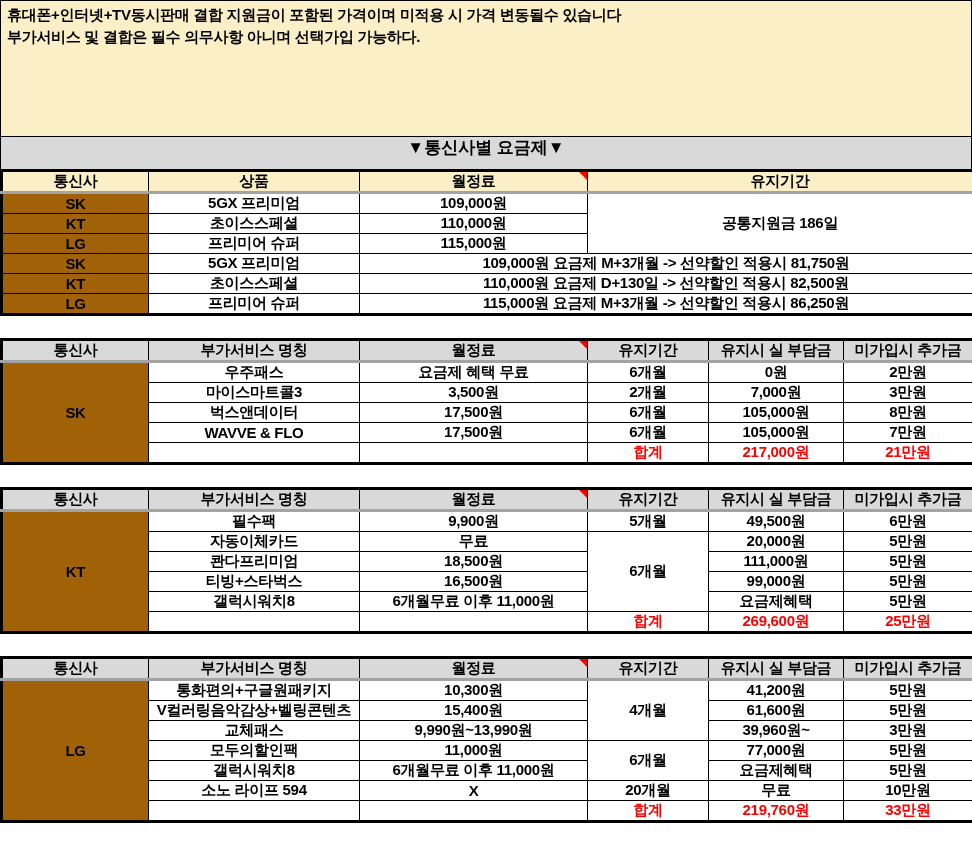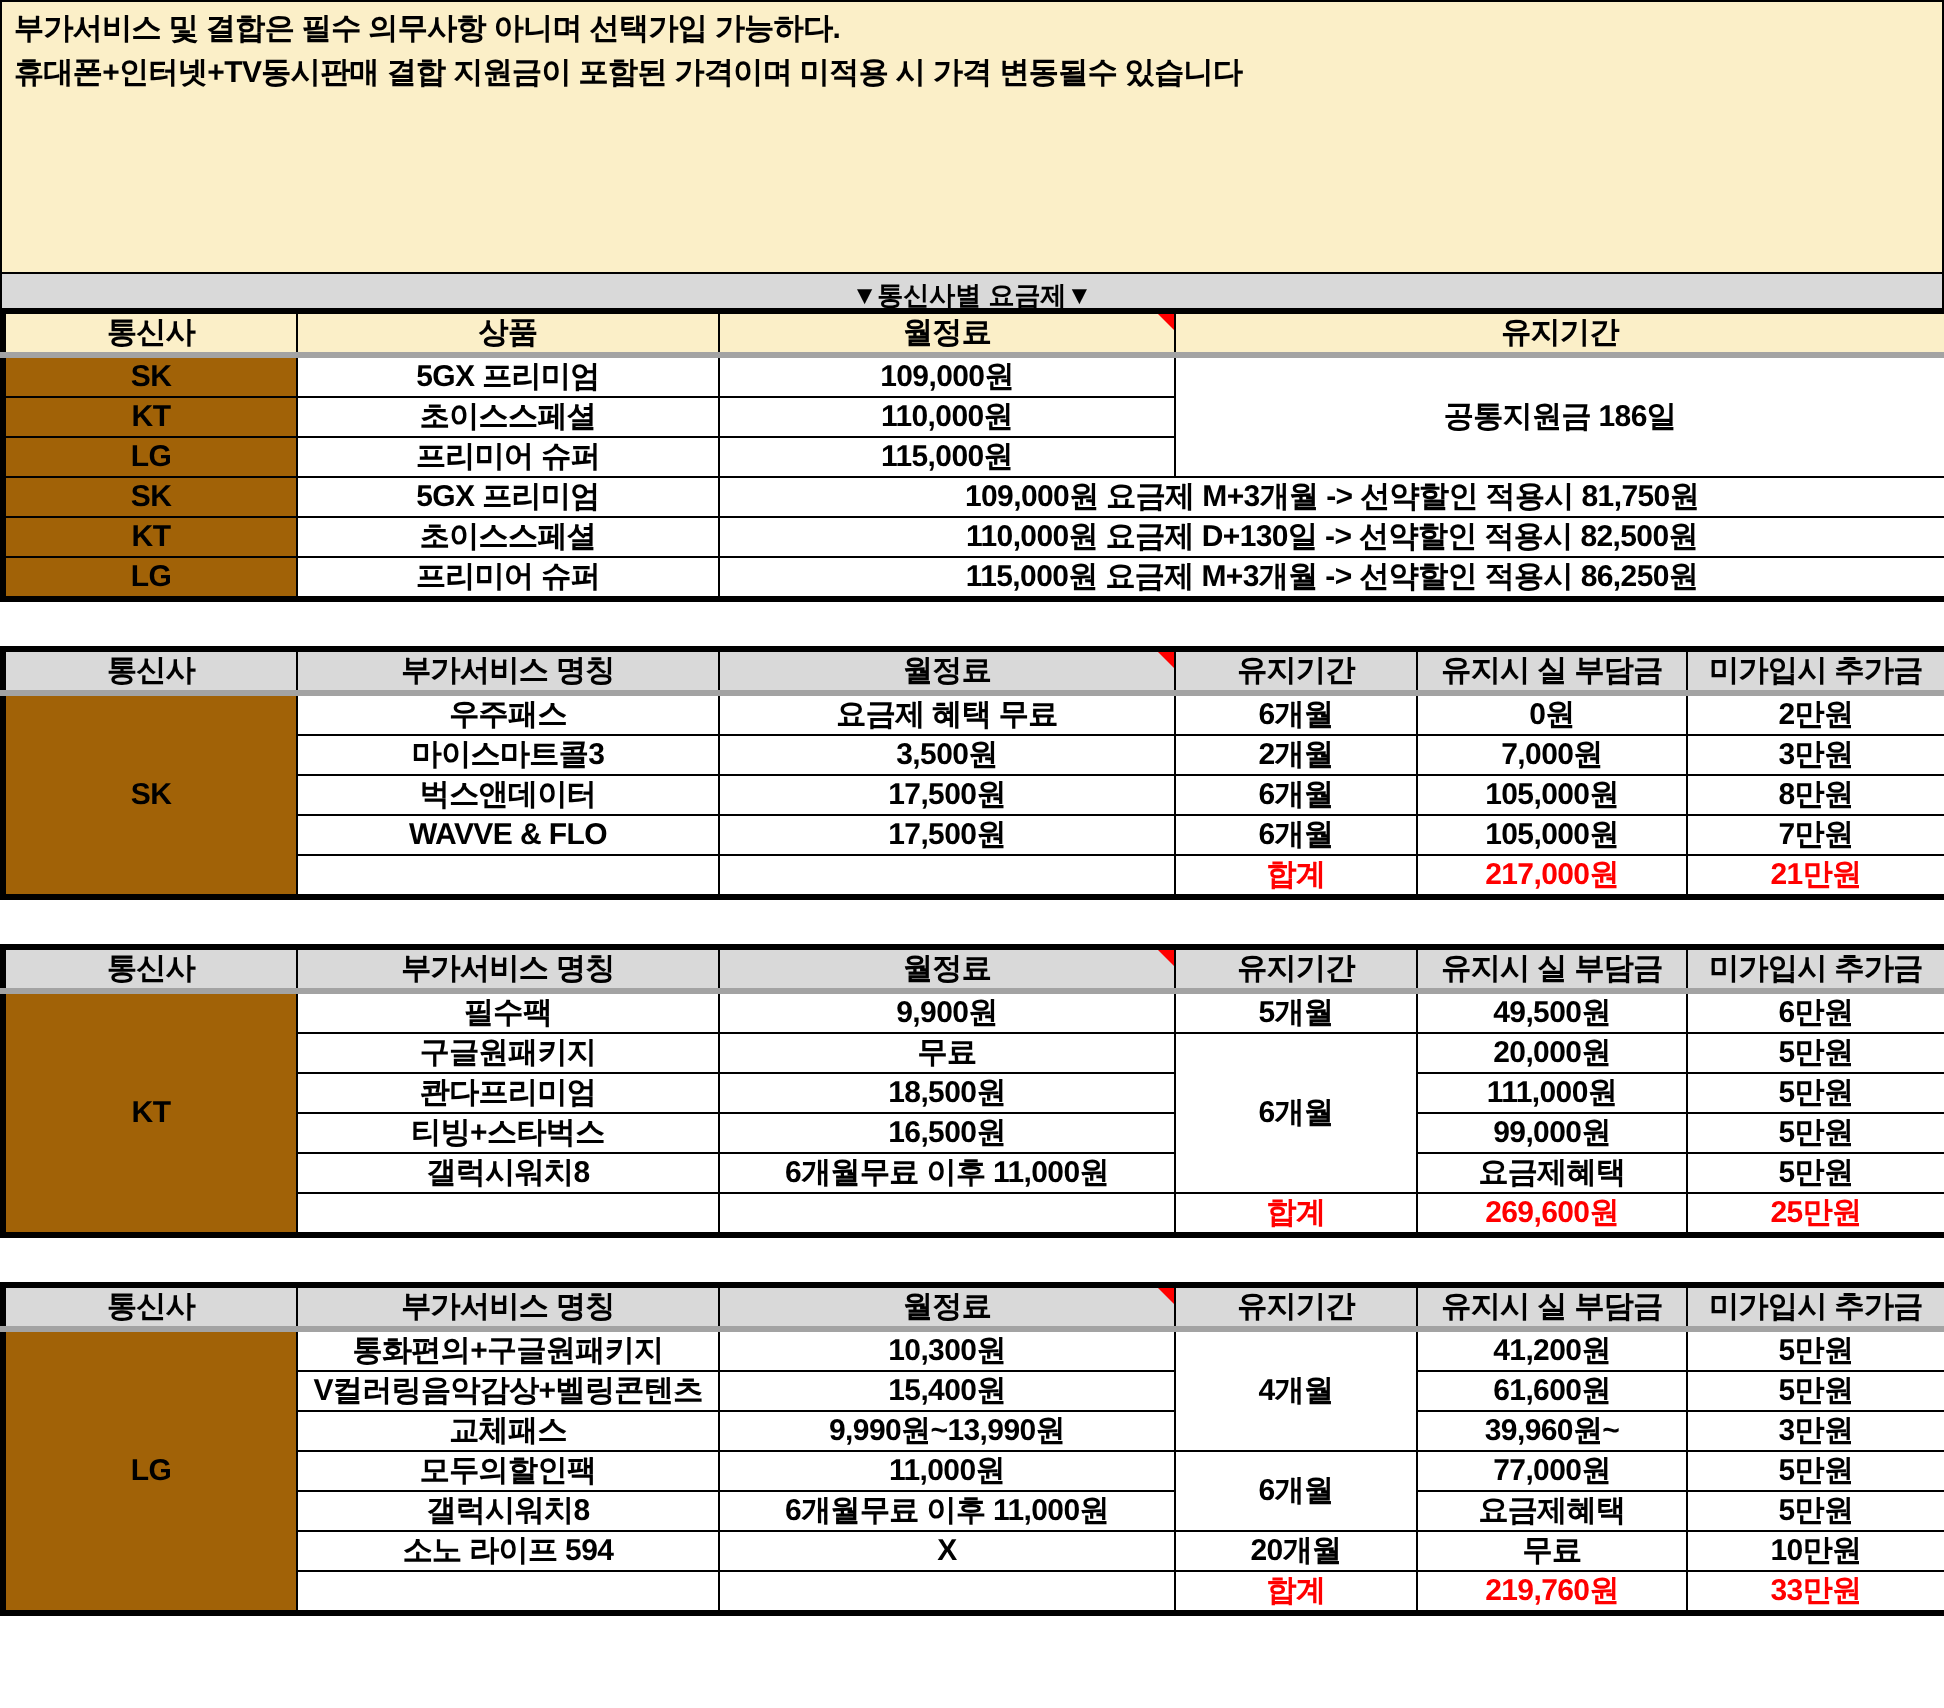--- a/index.html
+++ b/index.html
@@ -2,21 +2,21 @@
 <html><head>
 <meta charset="utf-8">
 <style>
   *{box-sizing:border-box;}
   body{margin:0;background:#ffffff;width:972px;font-family:"Liberation Sans",sans-serif;}
   .sheet{width:972px;font-weight:bold;color:#000;}
   .notice{background:#FBEFC8;border:1px solid #000;height:137px;padding-top:3px;}
   .notice-title{font-size:15px;text-align:center;line-height:23px;}
   .notice-line{font-size:15px;line-height:22px;padding-left:6px;letter-spacing:-0.3px;}
   .section-title{background:#D9D9D9;border-left:1px solid #000;border-right:1px solid #000;
-    font-size:13px;font-weight:bold;text-align:center;height:17px;line-height:21px;}
+    font-size:17px;font-weight:bold;text-align:center;height:32px;line-height:21px;}
   table.tbl{border-collapse:collapse;table-layout:fixed;width:972px;border:3px solid #000;}
   .tbl td,.tbl th{border:1px solid #000;font-size:15px;font-weight:bold;text-align:center;
     height:20px;padding:0 2px;white-space:nowrap;overflow:hidden;letter-spacing:-0.3px;}
   .tbl tr.hdr th{border-bottom:3px solid #a3a3a3;}
   .plans tr.hdr th{background:#FBEFC8;}
   .addon tr.hdr th{background:#D9D9D9;}
   .cream{background:#a16207;}
   .red{color:#FF0000;margin-top:16px;}
   .b2l{border-left:2px solid #000;}
   .b3l{border-left:3px solid #000;}
@@ -26,22 +26,22 @@
   .marker{position:absolute;top:0;right:0;width:0;height:0;
     border-top:8px solid #FF0000;border-left:8px solid transparent;}
   .gap{height:22px;}
 </style>
 </head>
 <body>
 
 <div class="sheet">
 
   <div class="notice">
+    <div class="notice-line">휴대폰+인터넷+TV동시판매 결합 지원금이 포함된 가격이며 미적용 시 가격 변동될수 있습니다</div>
     <div class="notice-line">부가서비스 및 결합은 필수 의무사항 아니며 선택가입 가능하다.</div>
-    <div class="notice-line">휴대폰+인터넷+TV동시판매 결합 지원금이 포함된 가격이며 미적용 시 가격 변동될수 있습니다</div>
   </div>
 
   <div class="section-title">▼통신사별 요금제▼</div>
 
   <table class="tbl plans">
     <colgroup>
         <col style="width:147px">
         <col style="width:211px">
         <col style="width:228px">
         <col style="width:386px">
@@ -177,21 +177,21 @@
       </tr>
       <tr>
         <td class="cream" rowspan="6">KT</td>
         <td class="b2l">필수팩</td>
         <td>9,900원</td>
         <td class="b3l">5개월</td>
         <td class="b2l">49,500원</td>
         <td class="b2l">6만원</td>
       </tr>
       <tr>
-        <td class="b2l">구글원패키지</td>
+        <td class="b2l">자동이체카드</td>
         <td>무료</td>
         <td class="b3l" rowspan="4">6개월</td>
         <td class="b2l">20,000원</td>
         <td class="b2l">5만원</td>
       </tr>
       <tr>
         <td class="b2l">콴다프리미엄</td>
         <td>18,500원</td>
         <td class="b2l">111,000원</td>
         <td class="b2l">5만원</td>

